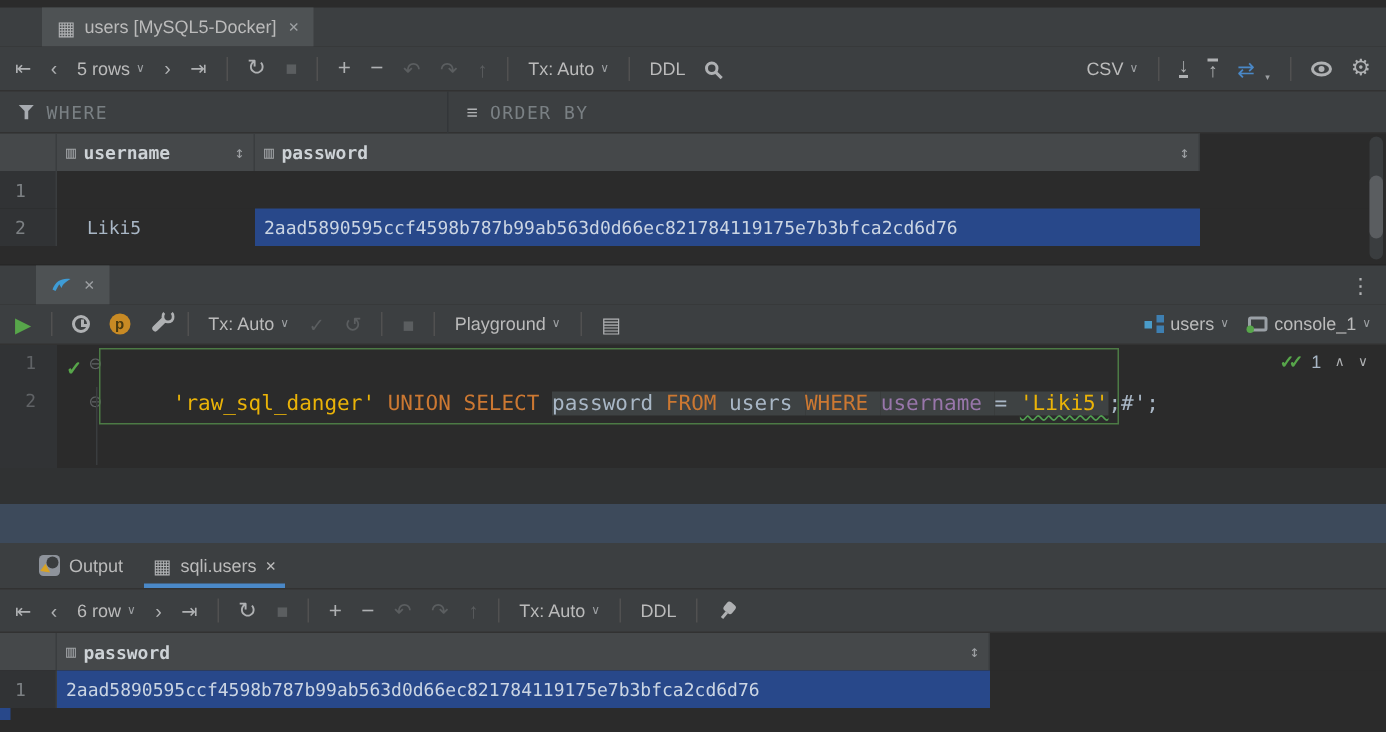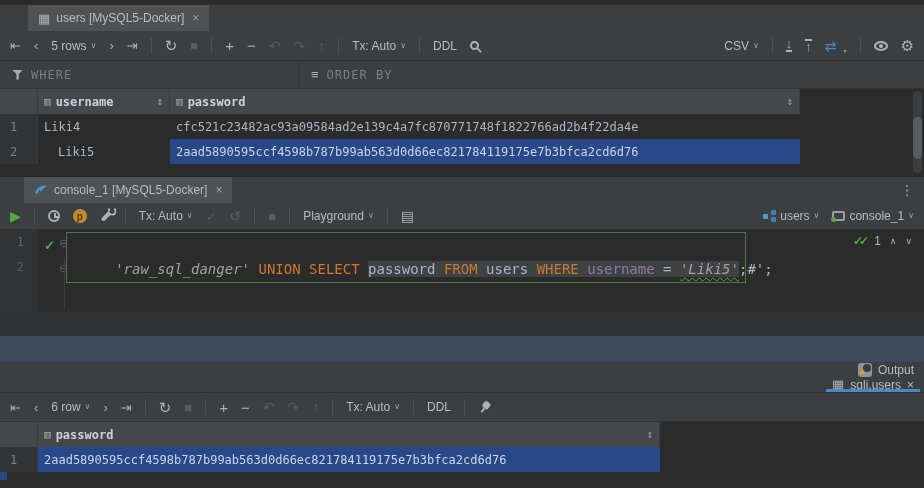--- a/index.html
+++ b/index.html
@@ -65,33 +65,33 @@
   .editor{ position:absolute; top:230px; left:0; width:924px; height:82px; background:#2B2B2B;}
   .editor-gutter{ position:absolute; left:0; top:0; width:38px; height:82px; background:#313335;}
   .lnum{ position:absolute; left:0; width:24px; text-align:right; color:#606366;
          font-family:"DejaVu Sans Mono",monospace; font-size:12px; line-height:25px;}
   .gut-check{ position:absolute; left:44px; top:3px; color:#57A64A; font-size:13px; font-weight:700; line-height:25px;}
   .fold{ position:absolute; left:59px; color:#5E6163; font-size:11px; line-height:25px;}
   .foldline{ position:absolute; left:64px; top:28px; width:1px; height:52px; background:#3A3D3F;}
   .codeline{ position:absolute; left:73px; white-space:pre; font-family:"DejaVu Sans Mono",monospace;
              font-size:14px; line-height:25px; }
   .stmt-box{ position:absolute; left:66px; top:2px; width:680px; height:51px; border:1px solid #4C7A45;}
-  .tk-kw{ color:#CC7832; } .tk-plain{ color:#A9B7C6; } .tk-str{ color:#a3a3a3;font-style:italic; } .tk-col{ color:#9876AA; }
+  .tk-kw{ color:#CC7832; } .tk-plain{ color:#A9B7C6; } .tk-str{ color:#eab308; } .tk-col{ color:#9876AA; }
   .tk-hl{ background:#3E4243; }
   .tk-err{ text-decoration:underline wavy #51A151; text-decoration-thickness:1px; text-underline-offset:3px;}
   .editor-widget{ position:absolute; right:12px; top:4px; display:flex; align-items:center; gap:9px;}
   .dblcheck{ color:#57A64A; letter-spacing:-4px; font-size:12px; font-weight:700;}
   .count-num{ color:#A9B7C6; font-size:12px;}
   .wchev{ color:#AFB1B3; font-size:9px;}
 
   .editor-below{ position:absolute; top:312px; left:0; width:924px; height:24px; background:#303233;}
   .blue-band{ position:absolute; top:336px; left:0; width:924px; height:26px; background:#3D4A5B;}
 
   
-  .tabbar3{ top:362px; height:31px; padding-left:16px; border-bottom:1px solid #323232;flex-direction:column;}
+  .tabbar3{ top:362px; height:31px; padding-left:16px; border-bottom:1px solid #323232;}
   .btab{ position:relative; display:flex; align-items:center; gap:6px; padding:0 10px; height:100%;}
   .btab .underline{ position:absolute; left:4px; right:4px; bottom:0; height:3px; background:#4A88C7;}
   .toolbar3{ top:393px; height:29px; }
 
   
   .funnel{ width:11px; height:10px; background:#A7ABB0; flex:none;
            clip-path:polygon(0 0,100% 0,62% 45%,62% 100%,40% 100%,40% 45%);}
   .search{ width:9px; height:9px; border:2px solid #AFB1B3; border-radius:50%; position:relative; flex:none;}
   .search::after{ content:''; position:absolute; width:6px; height:2px; background:#AFB1B3;
                   transform:rotate(45deg); right:-5px; bottom:-3px;}
@@ -201,40 +201,37 @@
     </div>
     <div class="cell" style="left:170px; width:630px">
       <span class="colicon">▥</span>
       <span>password</span>
       <span class="sortarrows">↕</span>
     </div>
   </div>
 
   <div class="grid-row" style="top:114px">
     <div class="gutter">1</div>
-    <div class="cell" style="left:38px; width:132px">Liki4</div>
-    <div class="cell" style="left:170px; width:630px">cfc521c23482ac93a09584ad2e139c4a7fc870771748f1822766ad2b4f22da4e</div>
   </div>
   <div class="grid-row" style="top:139px">
     <div class="gutter">2</div>
     <div class="cell" style="left:52px; width:132px">Liki5</div>
     <div class="cell sel" style="left:170px; width:630px">2aad5890595ccf4598b787b99ab563d0d66ec821784119175e7b3bfca2cd6d76</div>
   </div>
 
   <div class="scrollbar-track"></div>
   <div class="scrollbar-thumb"></div>
 
   <div class="bar tabbar tabbar2">
     <div class="tab etab-active">
       <span class="dolphin">
         <svg width="14" height="12" viewBox="0 0 14 12">
             <path d="M1 9 C3 3, 8 1, 13 2 C10 4, 8 5, 7 8 L5.5 5.5 L3 10 Z" fill="#3E9CD6"></path>
           </svg>
       </span>
-      <span class="tab-label">console_1 [MySQL5-Docker]</span>
       <span class="close">×</span>
     </div>
   </div>
   <span class="more-dots">⋮</span>
 
   <div class="bar toolbar toolbar2">
     <span class="glyph green" style="font-size:14px">▶</span>
     <span class="sep"></span>
     <span class="clock"></span>
     <span class="pbadge">p</span>

